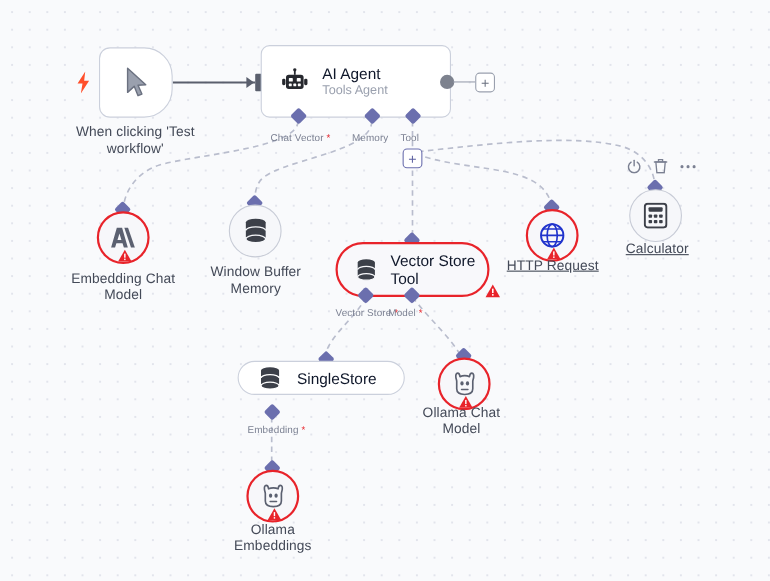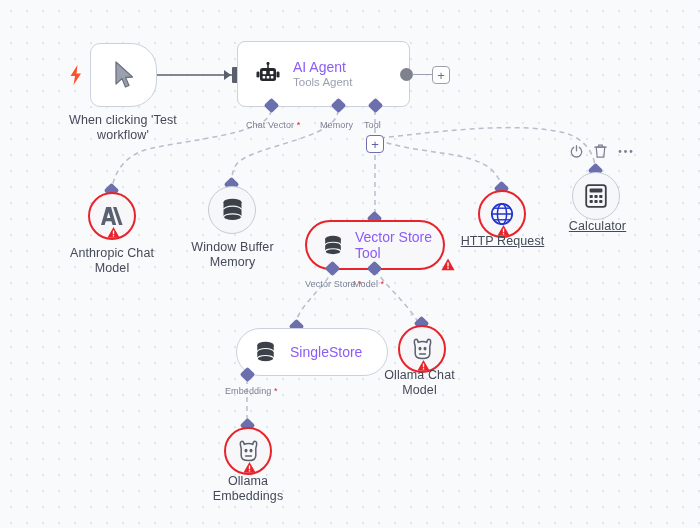--- a/index.html
+++ b/index.html
@@ -32,21 +32,21 @@
   .round-node.err{border:2px solid #e8232a;background:#f7f7fa;}
 
   
   .rect-node{
     position:absolute;box-sizing:border-box;background:#fff;
     border:1.4px solid #cbd0dc;border-radius:8px;
     display:flex;align-items:center;
   }
   .rect-node.pill{border-radius:26px;}
   .rect-node.err{border:2px solid #e8232a;background:#f8f8fb;}
-  .node-title{font-size:14px;color:#8b5cf6;font-weight:400;line-height:16px;}
+  .node-title{font-size:14px;color:#0f172a;font-weight:400;line-height:16px;}
   .node-sub{font-size:11.5px;color:#9aa0ae;line-height:14px;}
 
   
   .diamond{
     position:absolute;width:11px;height:11px;background:#6b6fae;
     transform:rotate(45deg);border-radius:2px;
   }
   .dot-out{
     position:absolute;width:13px;height:13px;border-radius:50%;background:#7d828e;
   }
@@ -159,21 +159,21 @@
       <path d="M6.2,2 L1,20 L4.6,20 L5.8,16.2 L11.4,16.2 L12.6,20 L16.2,20 L11,2 Z M6.8,13.1 L8.6,7.2 L10.4,13.1 Z" fill="#5b6070"></path>
       <path d="M16.4,2 L22.6,20 L19.1,20 L13,2 Z" fill="#5b6070"></path>
     </svg>
     <svg class="warn" style="left:17px;top:32px;" viewBox="0 0 14 13">
       <path d="M7,0.6 L13.6,12.2 L0.4,12.2 Z" fill="#e8232a"></path>
       <rect x="6.3" y="4.4" width="1.4" height="4" fill="#fff"></rect>
       <rect x="6.3" y="9.3" width="1.4" height="1.5" fill="#fff"></rect>
     </svg>
   </div>
   <div class="node-label" style="left:42px;top:246px;width:140px;">
-    <div>Anthropic Chat</div>
+    <div>Embedding Chat</div>
     <div>Model</div>
   </div>
 
   <div class="diamond" style="left:226px;top:179px;"></div>
   <div class="round-node" style="left:208px;top:186px;">
     <svg width="23" height="24" viewBox="0 0 23 24">
       <ellipse cx="11.5" cy="4.2" rx="9" ry="3.4" fill="#3c4049"></ellipse>
       <path d="M2.5,4.2 L2.5,10 C2.5,11.9 6.5,13.4 11.5,13.4 C16.5,13.4 20.5,11.9 20.5,10 L20.5,4.2 Z" fill="#3c4049"></path>
       <ellipse cx="11.5" cy="11.6" rx="9" ry="3.4" fill="#3c4049" stroke="#f6f7fa" stroke-width="1.2"></ellipse>
       <path d="M2.5,11.6 L2.5,17.4 C2.5,19.3 6.5,20.8 11.5,20.8 C16.5,20.8 20.5,19.3 20.5,17.4 L20.5,11.6 Z" fill="#3c4049"></path>
@@ -267,21 +267,21 @@
       <rect x="4.6" y="16" width="3.2" height="3" rx="0.7" fill="#3c4049"></rect>
       <rect x="9.4" y="16" width="3.2" height="3" rx="0.7" fill="#3c4049"></rect>
       <rect x="14.2" y="16" width="3.2" height="3" rx="0.7" fill="#3c4049"></rect>
     </svg>
   </div>
   <div class="node-label" style="left:545px;top:219px;width:105px;text-decoration:underline;">
     <div>Calculator</div>
   </div>
 
   <div class="diamond" style="left:291px;top:321px;"></div>
-  <div class="rect-node pill" style="left:236px;top:328px;width:152px;height:48px;padding-left:18px;gap:14px;text-align:center;">
+  <div class="rect-node pill" style="left:216px;top:328px;width:152px;height:31px;padding-left:18px;gap:14px;text-align:center;">
     <svg width="21" height="22" viewBox="0 0 23 24">
       <ellipse cx="11.5" cy="4.2" rx="9" ry="3.4" fill="#3c4049"></ellipse>
       <path d="M2.5,4.2 L2.5,10 C2.5,11.9 6.5,13.4 11.5,13.4 C16.5,13.4 20.5,11.9 20.5,10 L20.5,4.2 Z" fill="#3c4049"></path>
       <ellipse cx="11.5" cy="11.6" rx="9" ry="3.4" fill="#3c4049" stroke="#fff" stroke-width="1.2"></ellipse>
       <path d="M2.5,11.6 L2.5,17.4 C2.5,19.3 6.5,20.8 11.5,20.8 C16.5,20.8 20.5,19.3 20.5,17.4 L20.5,11.6 Z" fill="#3c4049"></path>
       <ellipse cx="11.5" cy="19.2" rx="9" ry="3.4" fill="#3c4049" stroke="#fff" stroke-width="1.2"></ellipse>
     </svg>
     <div class="node-title">SingleStore</div>
   </div>
   <div class="diamond" style="left:242px;top:369px;"></div>

